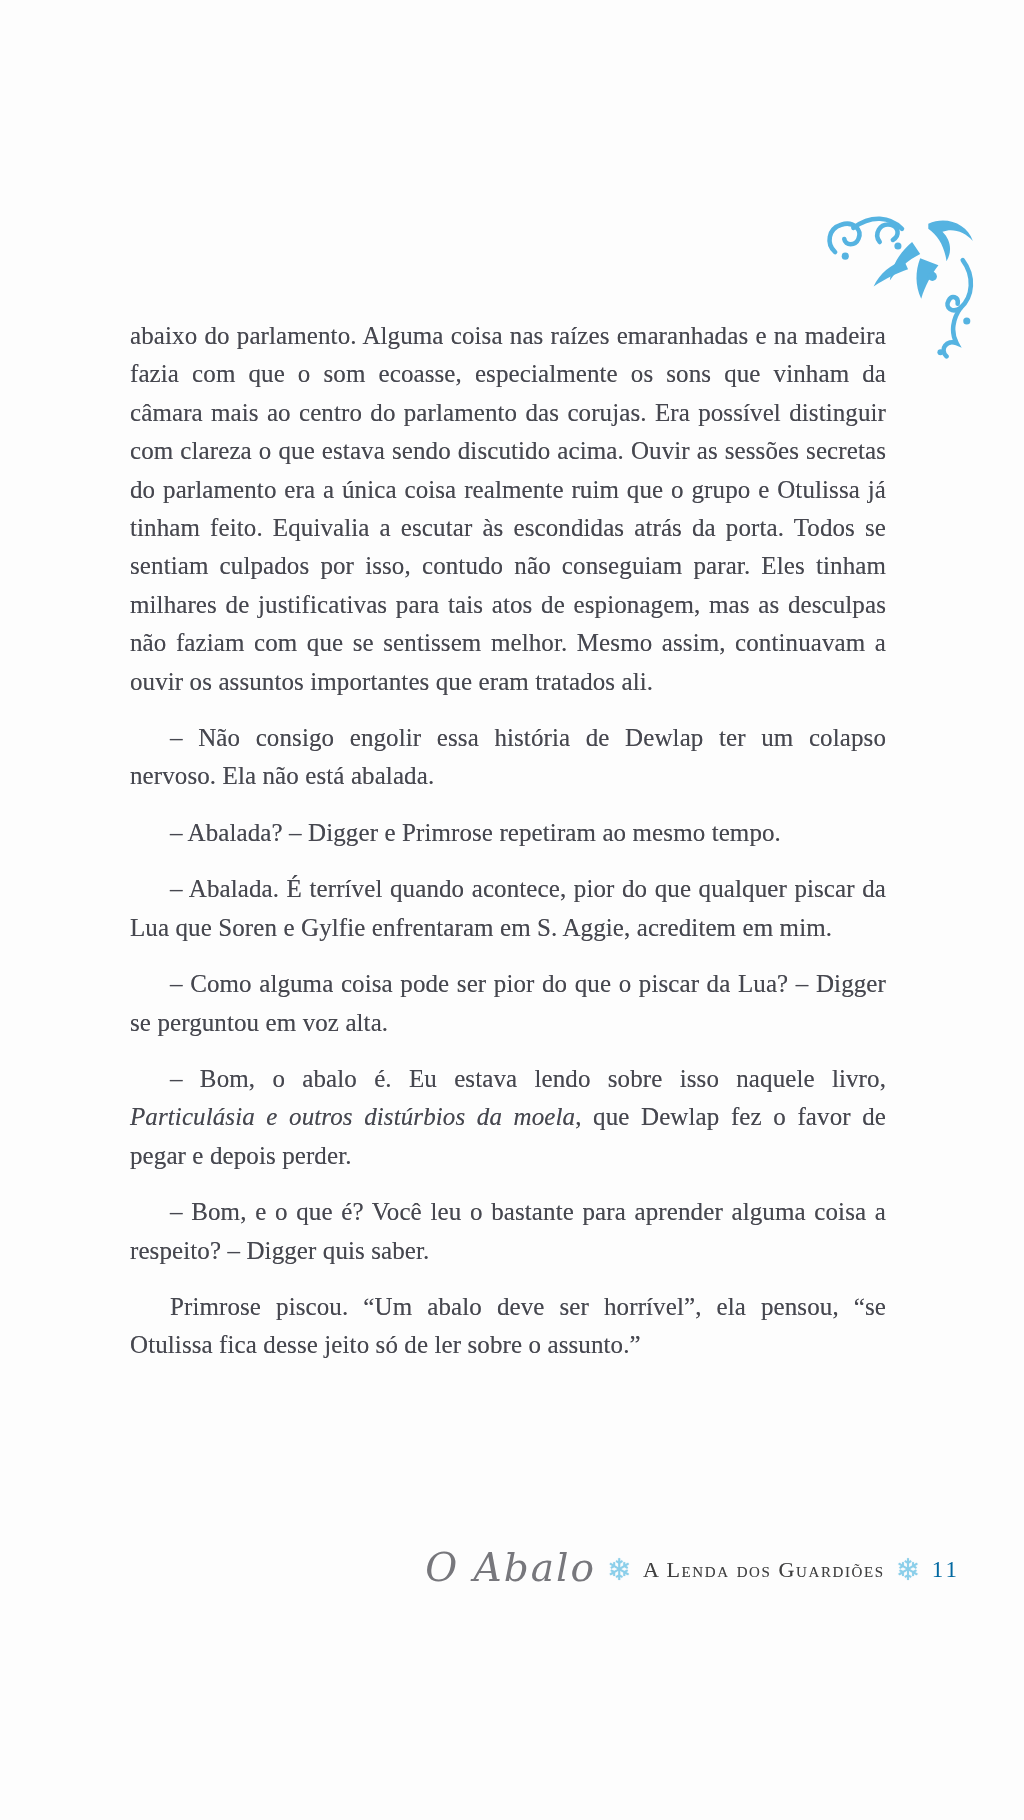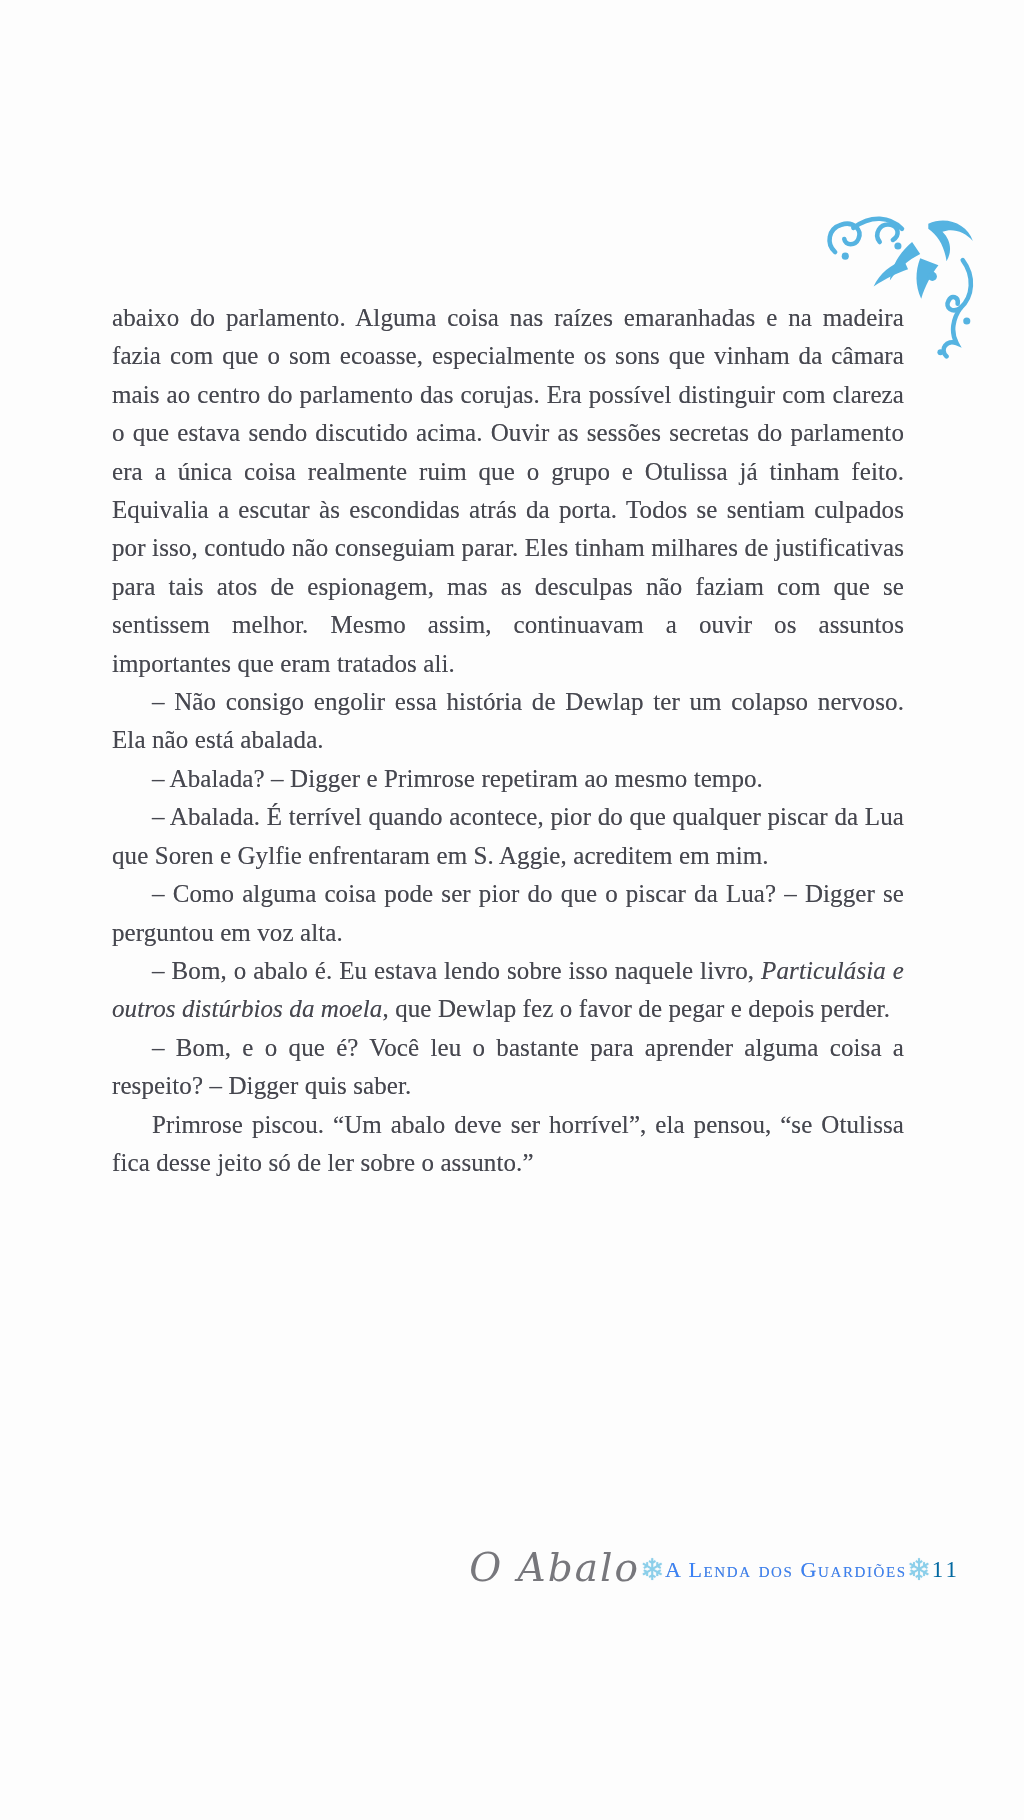--- a/index.html
+++ b/index.html
@@ -30,29 +30,29 @@
     left:112px;top:299px;
     width:792px;
     font-size:25px;
     line-height:38.4px;
     color:var(--text-ink);
     text-align:justify;
     letter-spacing:.1px;
     text-shadow:0 0 .5px rgba(70,71,79,.55);
     hyphens:none;
   }
-  .para{margin:0;}
+  .para{margin:18px;}
   .para.indent{text-indent:40px;}
   .italic{font-style:italic;}
   
   .footer{
     position:absolute;
     top:1547px;right:64px;
     display:flex;align-items:center;
-    gap:0;
+    gap:11px;
     color:var(--footer-ink);
     white-space:nowrap;
   }
   .script-title{
     font-family:"DejaVu Serif", serif;
     font-style:italic;
     font-size:39px;
     letter-spacing:2px;
     color:#77777c;
     transform:translateY(-2px);
@@ -61,21 +61,21 @@
     font-family:"DejaVu Sans", sans-serif;
     font-size:30px;
     line-height:1;
     color:var(--snowflake-blue);
     text-shadow:0 0 1px rgba(90,180,220,.6);
   }
   .series-title{
     font-variant:small-caps;
     font-size:22px;
     letter-spacing:1.6px;
-    color:#3b82f6;
+    color:#404040;
     text-shadow:0 0 .4px rgba(107,107,110,.5);
   }
   .page-number{
     font-size:23px;
     letter-spacing:3px;
     color:#0369a1;
   }
 </style>
 </head>
 <body>

